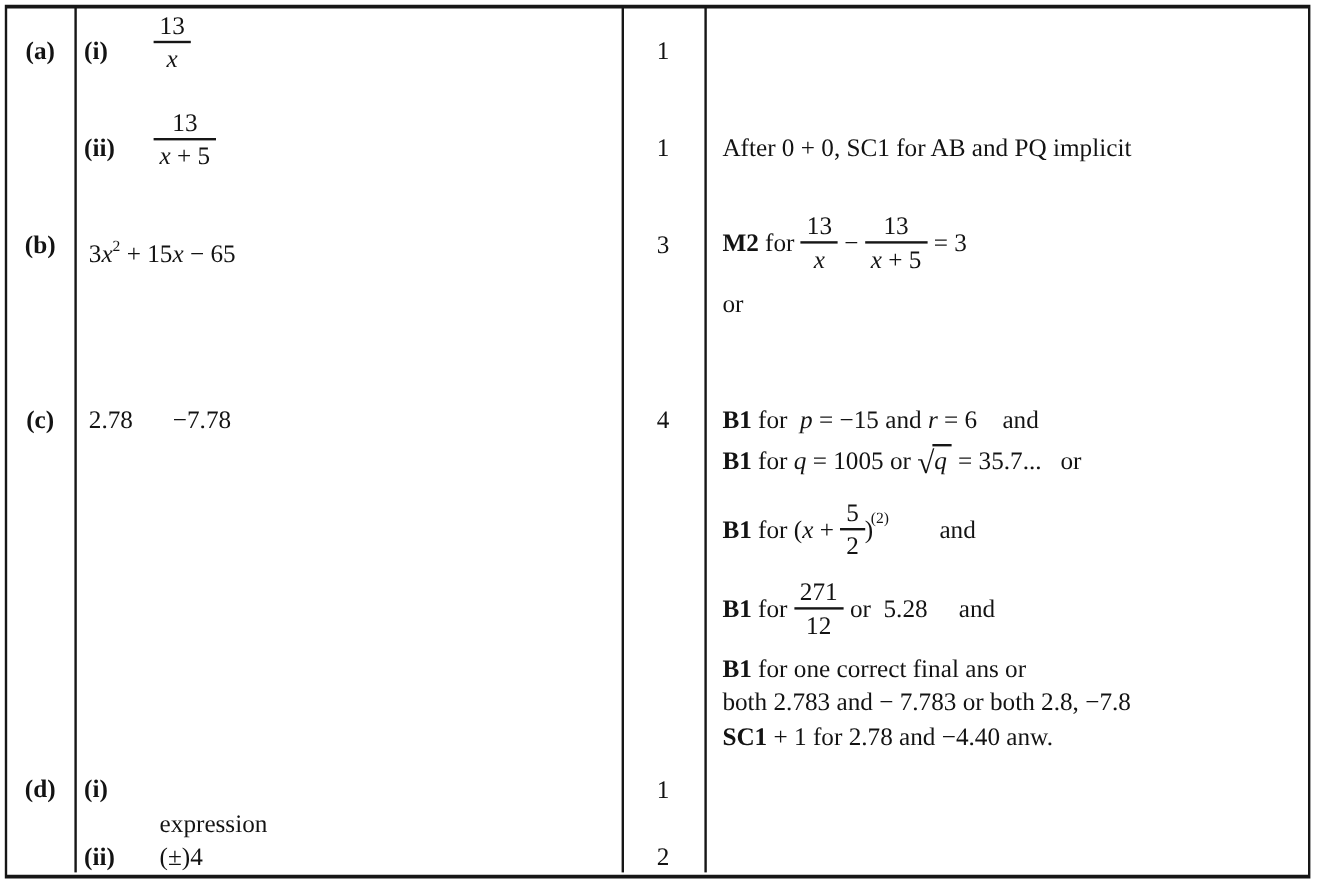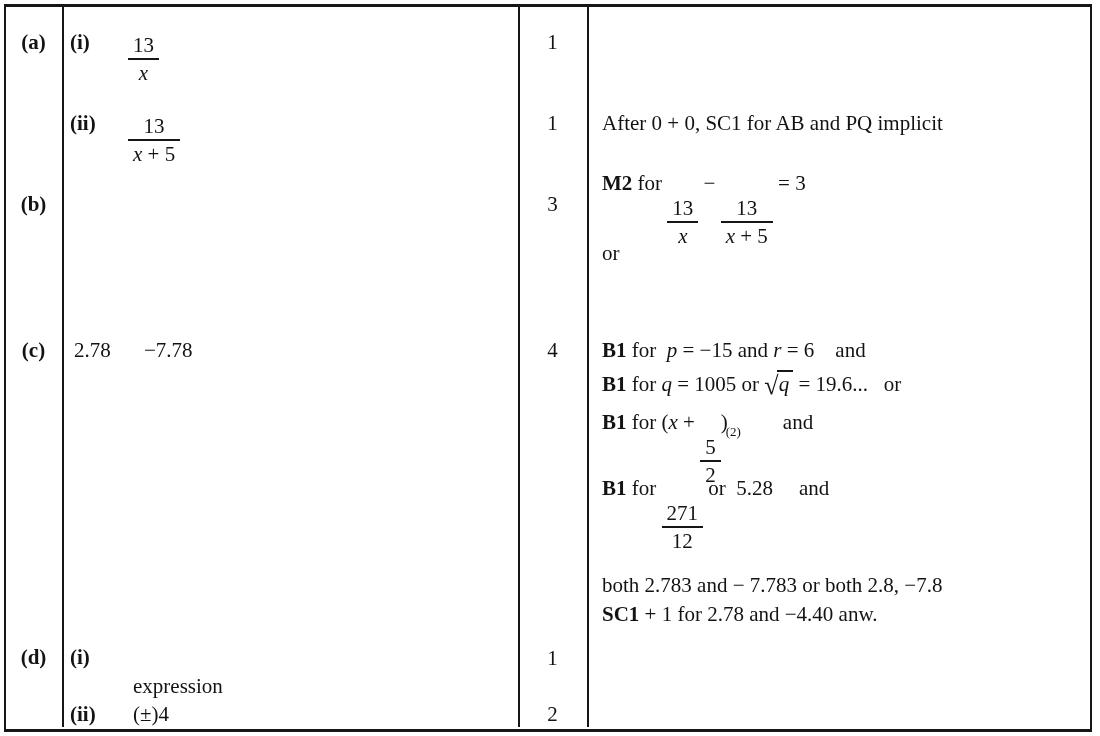--- a/index.html
+++ b/index.html
@@ -17,24 +17,24 @@
   .textline{white-space:pre-wrap;line-height:27px;}
   .multiline{white-space:pre-wrap;line-height:28px;}
   .tag{font-weight:bold;}
   .bold{font-weight:bold;}
   .var{font-style:italic;}
   .marks{position:absolute;left:518px;width:69px;text-align:center;line-height:27px;}
   .partcol{position:absolute;left:5px;width:57px;text-align:center;font-weight:bold;line-height:27px;}
   .subl{position:absolute;left:70px;font-weight:bold;line-height:27px;}
   
   .frac{display:inline-flex;flex-direction:column;text-align:center;vertical-align:middle;}
-  .frac .num{display:block;border-bottom:2px solid #161616;padding:0 5px;line-height:26px;margin-top:24px;}
+  .frac .num{display:block;border-bottom:2px solid #161616;padding:0 5px;line-height:26px;}
   .frac .den{display:block;padding:0 5px;line-height:26px;}
   
-  .fx{display:flex;align-items:flex-start;}
+  .fx{display:flex;align-items:center;}
   .fx .seg{white-space:pre;}
   .sup-raise{font-size:13px;align-self:flex-start;margin-top:14px;margin-left:-2px;}
   .push-lg{margin-left:42px;}
   .push-md{margin-left:26px;}
   .sup-inline{font-size:13px;vertical-align:9px;}
   
   .sqrt{white-space:nowrap;}
   .sqrt .radsym{font-size:26px;vertical-align:-3px;}
   .sqrt .radicand{border-top:2px solid #161616;font-style:italic;padding:0 4px 0 2px;margin-left:-2px;}
 </style>
@@ -58,20 +58,21 @@
 
   <div class="subl" style="top:110px">(ii)</div>
   <span class="frac pos" style="left:128px;top:89px">
       <span class="num">13</span>
       <span class="den"><span class="var">x</span><span> + 5</span></span>
     </span>
   <div class="marks" style="top:110px">1</div>
   <div class="pos textline" style="left:602px;top:110px">After 0 + 0, SC1 for AB and PQ implicit</div>
 
   <div class="partcol" style="top:191px">(b)</div>
+  <div class="pos textline" style="left:74px;top:191px"><span>3</span><span class="var">x</span><span class="sup-inline">2</span><span> + 15</span><span class="var">x</span><span> − 65</span></div>
   <div class="marks" style="top:191px">3</div>
 
   <div class="pos fx" style="left:602px;top:171px;height:62px">
     <span class="tag seg">M2</span>
     <span class="seg">&nbsp;for&nbsp;</span>
     <span class="frac">
         <span class="num">13</span>
         <span class="den var">x</span>
       </span>
     <span class="seg">&nbsp;−&nbsp;</span>
@@ -83,21 +84,21 @@
   </div>
   <div class="pos textline" style="left:602px;top:240px">or</div>
 
   <div class="partcol" style="top:337px">(c)</div>
   <div class="pos textline" style="left:74px;top:337px">2.78</div>
   <div class="pos textline" style="left:144px;top:337px">−7.78</div>
   <div class="marks" style="top:337px">4</div>
 
   <div class="pos textline" style="left:602px;top:337px"><span class="tag">B1</span><span> for  </span><span class="var">p</span><span> = −15 and </span><span class="var">r</span><span> = 6</span><span>    and</span></div>
 
-  <div class="pos textline" style="left:602px;top:371px"><span class="tag">B1</span><span> for </span><span class="var">q</span><span> = 1005 or </span><span class="sqrt"><span class="radsym">√</span><span class="radicand">q</span></span><span> = 19.6...</span><span>   or</span></div>
+  <div class="pos textline" style="left:602px;top:371px"><span class="tag">B1</span><span> for </span><span class="var">q</span><span> = 1005 or </span><span class="sqrt"><span class="radsym">√</span><span class="radicand">q</span></span><span> = 35.7...</span><span>   or</span></div>
 
   <div class="pos fx" style="left:602px;top:410px;height:62px">
     <span class="tag seg">B1</span>
     <span class="seg">&nbsp;for (</span>
     <span class="var seg">x</span>
     <span class="seg">&nbsp;+&nbsp;</span>
     <span class="frac">
         <span class="num">5</span>
         <span class="den">2</span>
       </span>
@@ -110,20 +111,21 @@
     <span class="tag seg">B1</span>
     <span class="seg">&nbsp;for&nbsp;</span>
     <span class="frac">
         <span class="num">271</span>
         <span class="den">12</span>
       </span>
     <span class="seg">&nbsp;or&nbsp;&nbsp;5.28</span>
     <span class="seg push-md">and</span>
   </div>
 
+  <div class="pos textline" style="left:602px;top:544px"><span class="tag">B1</span><span> for one correct final ans or</span></div>
   <div class="pos textline" style="left:602px;top:572px">both 2.783 and − 7.783 or both 2.8, −7.8</div>
   <div class="pos textline" style="left:602px;top:601px"><span class="tag">SC1</span><span> + 1 for 2.78 and −4.40 anw.</span></div>
 
   <div class="partcol" style="top:644px">(d)</div>
   <div class="subl" style="top:644px">(i)</div>
   <div class="pos multiline" style="left:133px;top:672px">expression</div>
   <div class="marks" style="top:645px">1</div>
 
   <div class="subl" style="top:701px">(ii)</div>
   <div class="pos textline" style="left:133px;top:701px">(±)4</div>

